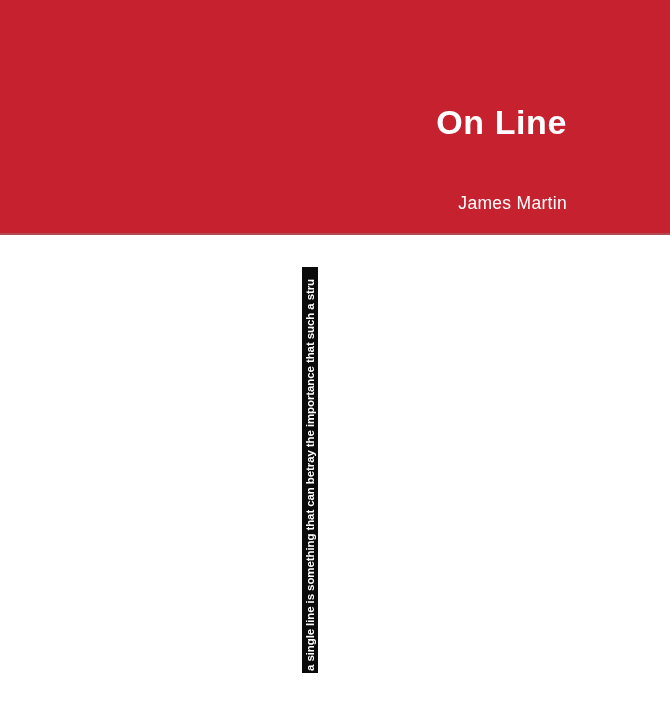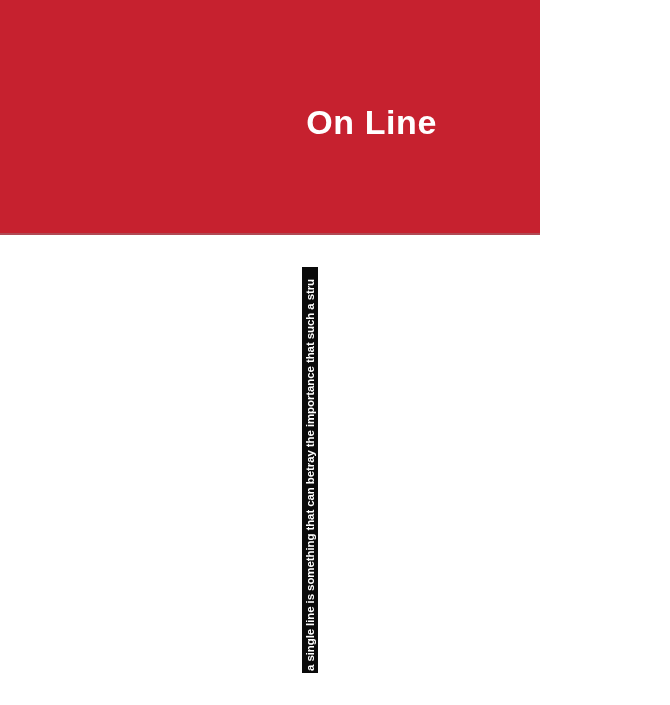--- a/index.html
+++ b/index.html
@@ -12,21 +12,21 @@
     position: relative;
     width: 670px;
     height: 705px;
     background: #ffffff;
     overflow: hidden;
   }
   .band {
     position: absolute;
     left: 0;
     top: 0;
-    width: 540px;
+    width: 670px;
     height: 233px;
     background: var(--band, #c6212f);
     border-bottom: 2px solid var(--band-edge, #b04b55);
   }
   .band-text {
     position: absolute;
     right: 103px;
     white-space: nowrap;
     text-align: right;
     color: var(--title-text, #ffffff);
@@ -76,18 +76,19 @@
     padding-left: 2px;
     box-sizing: border-box;
   }
 </style>
 </head>
 <body>
 
 <div class="stage">
   <div class="band">
     <div class="band-text title">On Line</div>
+    <div class="band-text author">James Martin</div>
   </div>
 
   <div class="spine-bar">
     <div class="spine-text">a single line is something that can betray the importance that such a stru</div>
   </div>
 </div>
 
 </body></html>

